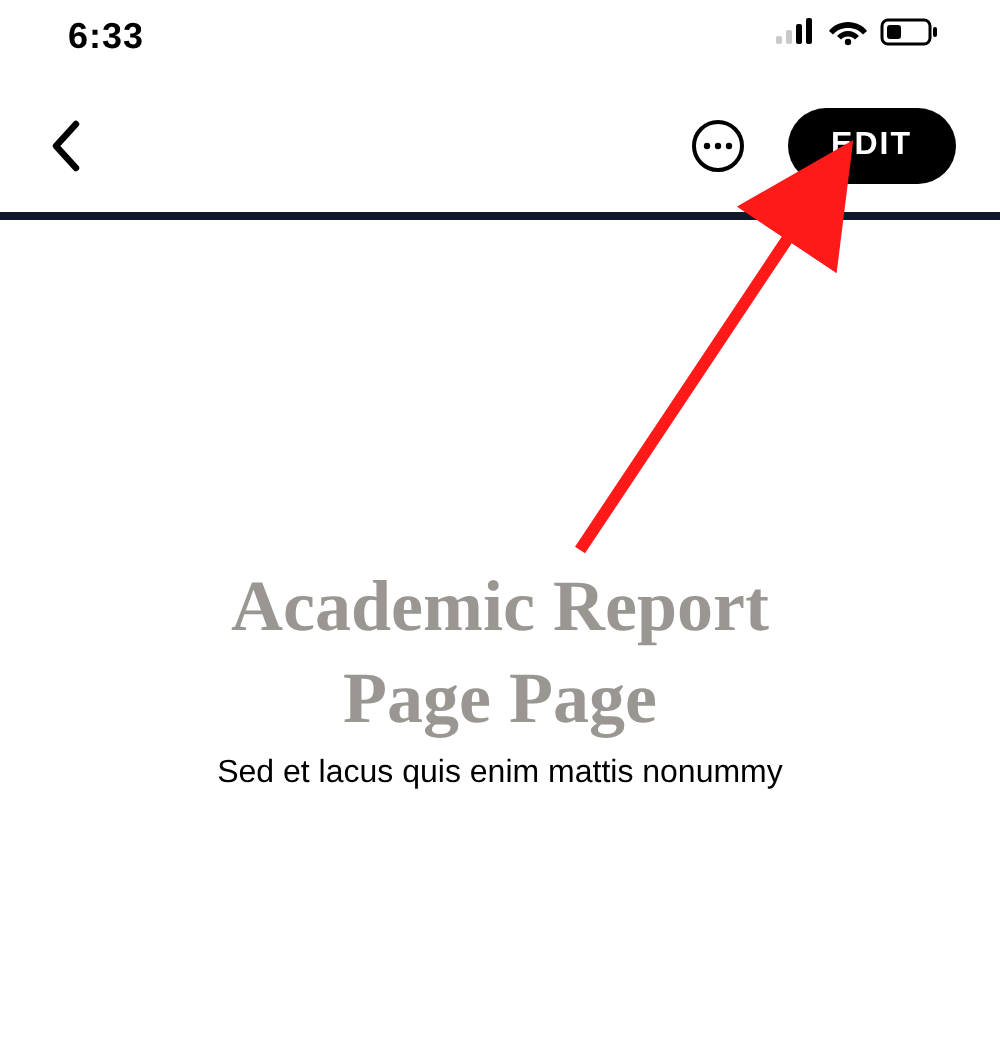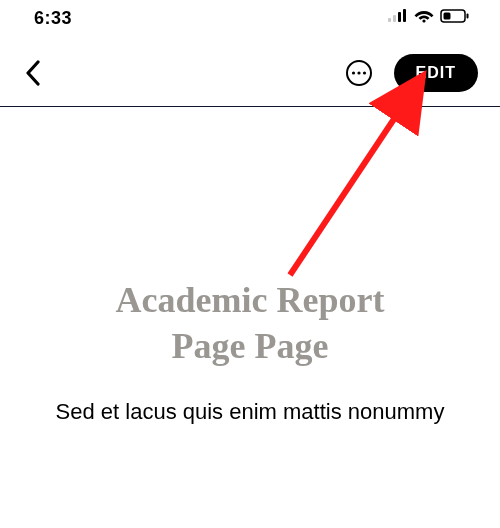--- a/index.html
+++ b/index.html
@@ -27,21 +27,21 @@
     .status-icons {
       display: flex;
       align-items: center;
       gap: 6px;
     }
     .nav-bar {
       display: flex;
       align-items: center;
       justify-content: space-between;
       padding: 10px 22px 14px 18px;
-      border-bottom: 1px solid #0f172a;
+      border-bottom: 4px solid #0f172a;
     }
     .nav-left {
       display: flex;
       align-items: center;
     }
     .nav-right {
       display: flex;
       align-items: center;
       gap: 20px;
     }
@@ -75,24 +75,24 @@
     .content {
       padding: 170px 40px 0 40px;
       text-align: center;
     }
     .doc-title {
       font-family: Georgia, "Times New Roman", serif;
       font-size: 36px;
       font-weight: 600;
       color: #9a9793;
       line-height: 1.28;
-      margin-bottom: 28px;
+      margin-bottom: 4px;
     }
     .doc-subtitle {
-      font-size: 22px;
+      font-size: 16px;
       color: #000;
       line-height: 1.35;
       font-weight: 400;
     }
     .arrow-overlay {
       position: absolute;
       pointer-events: none;
       top: 0;
       left: 0;
     }

